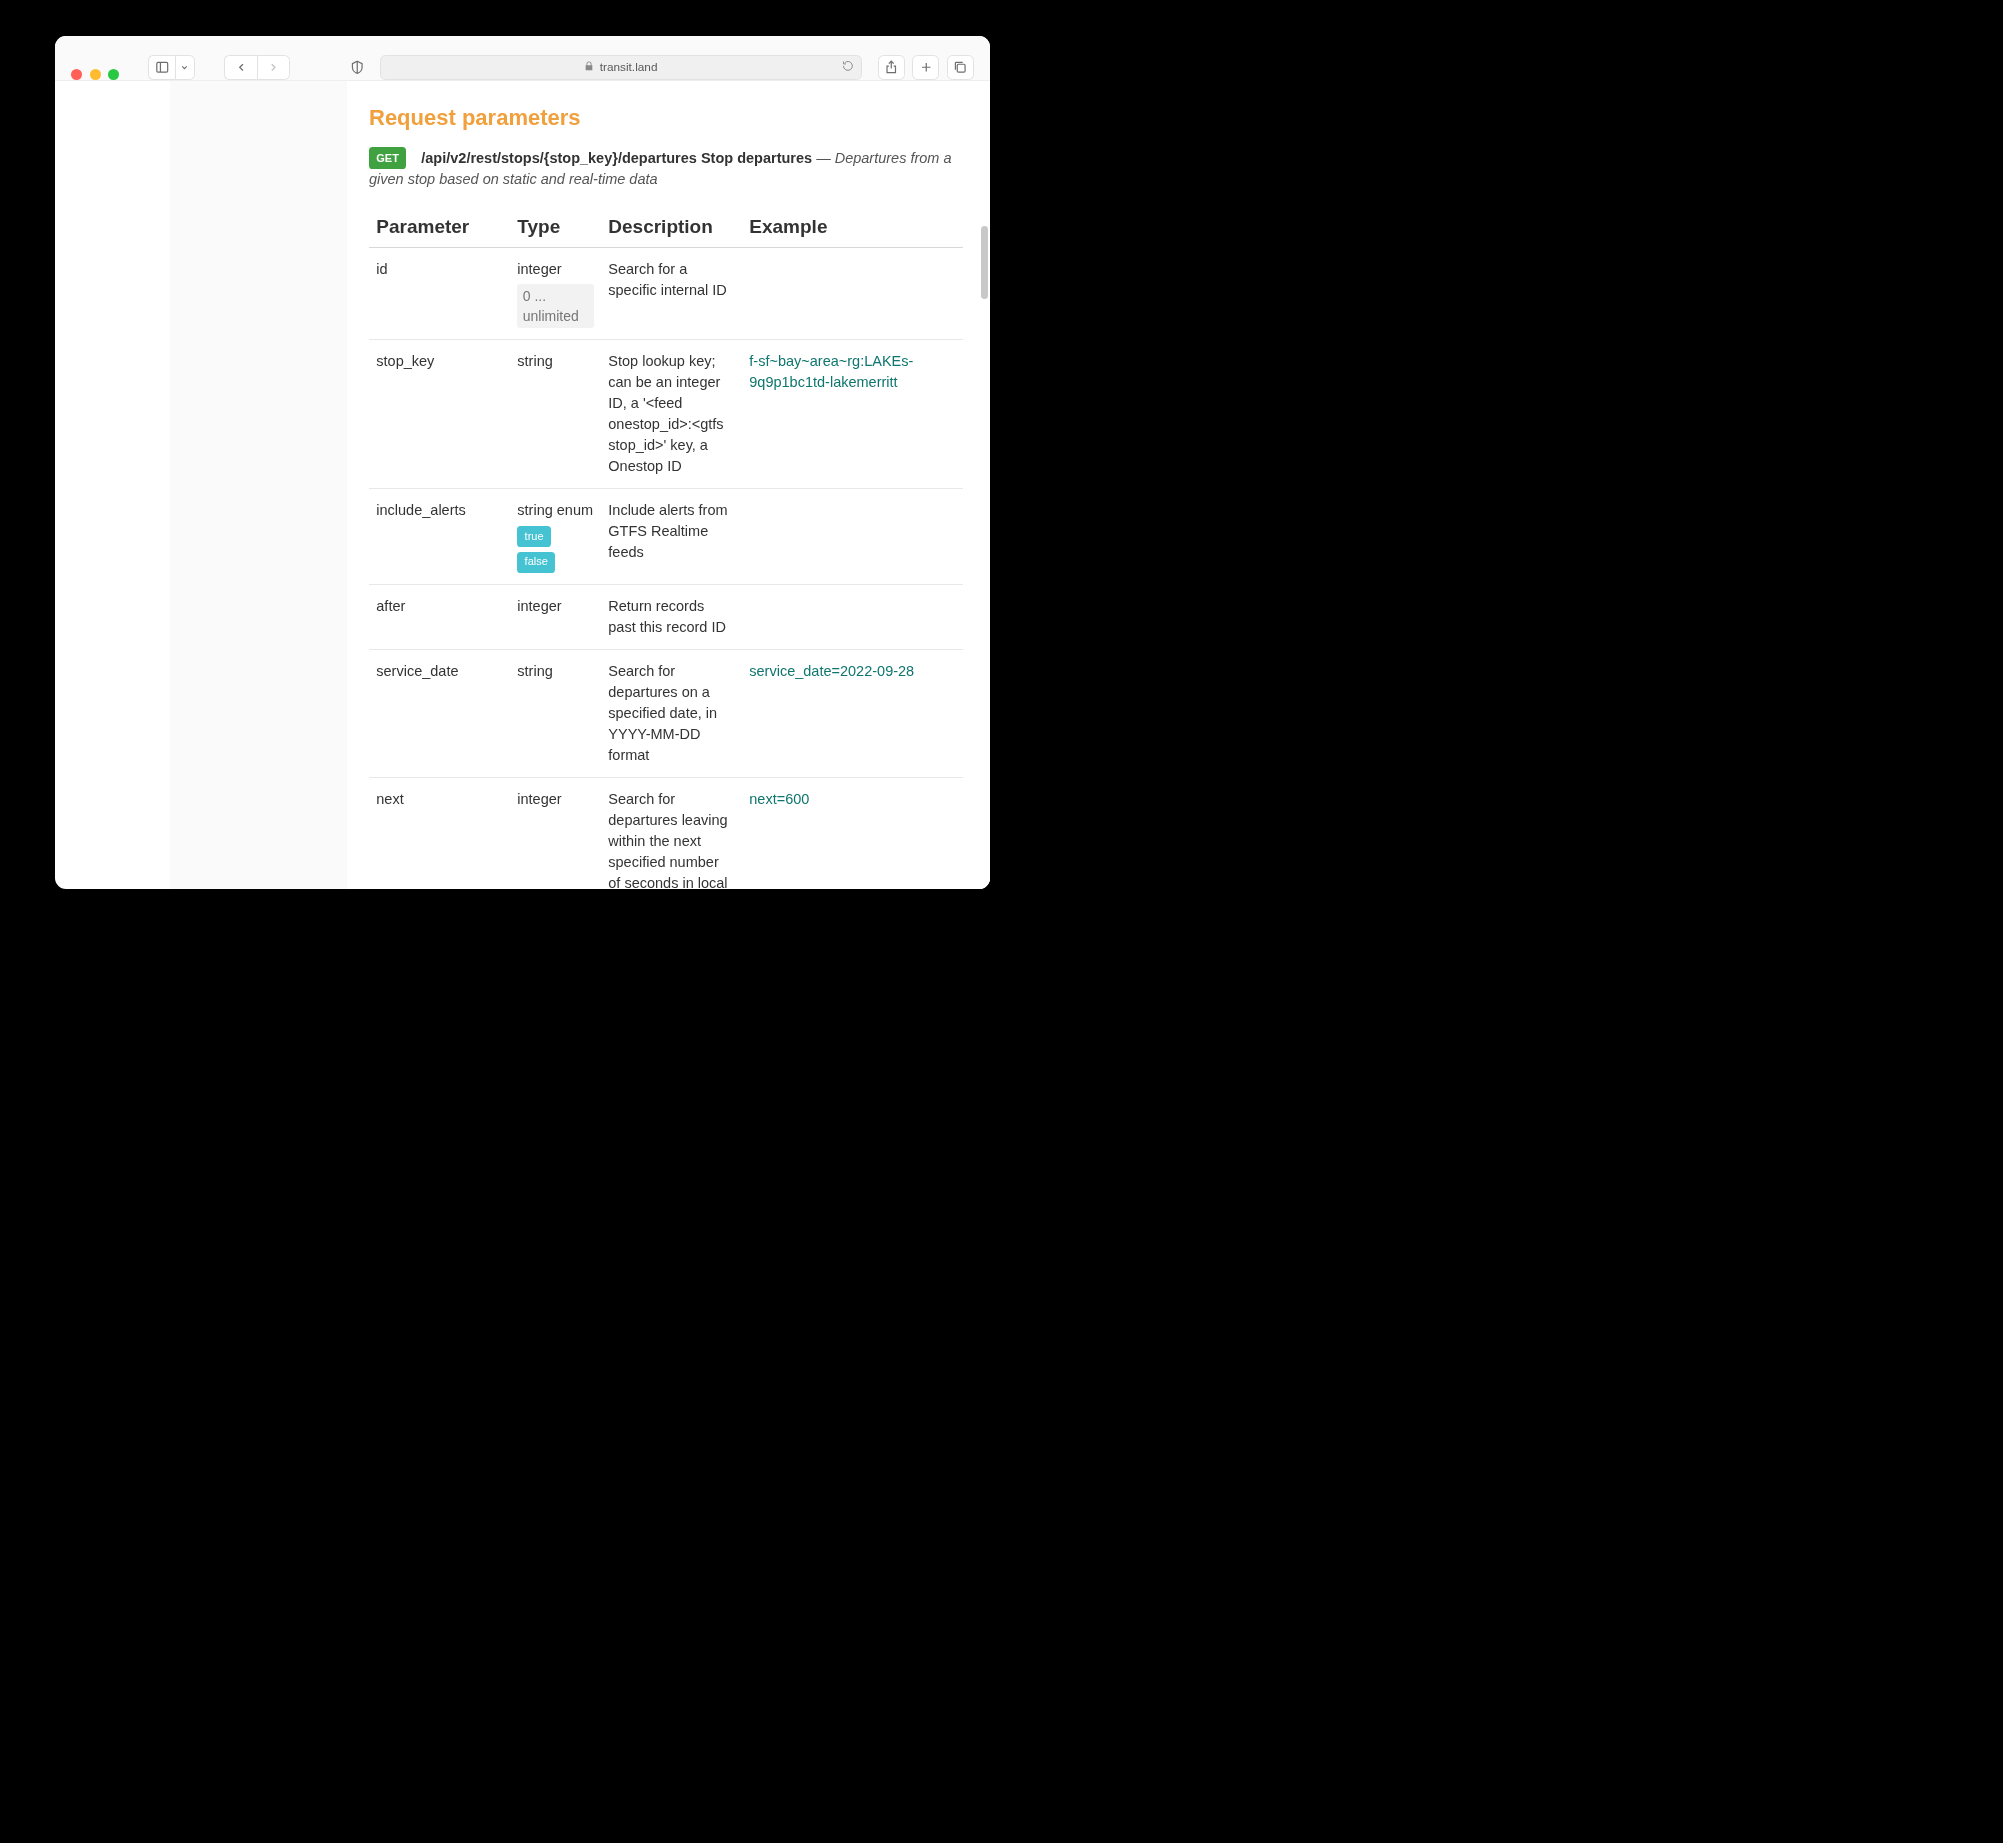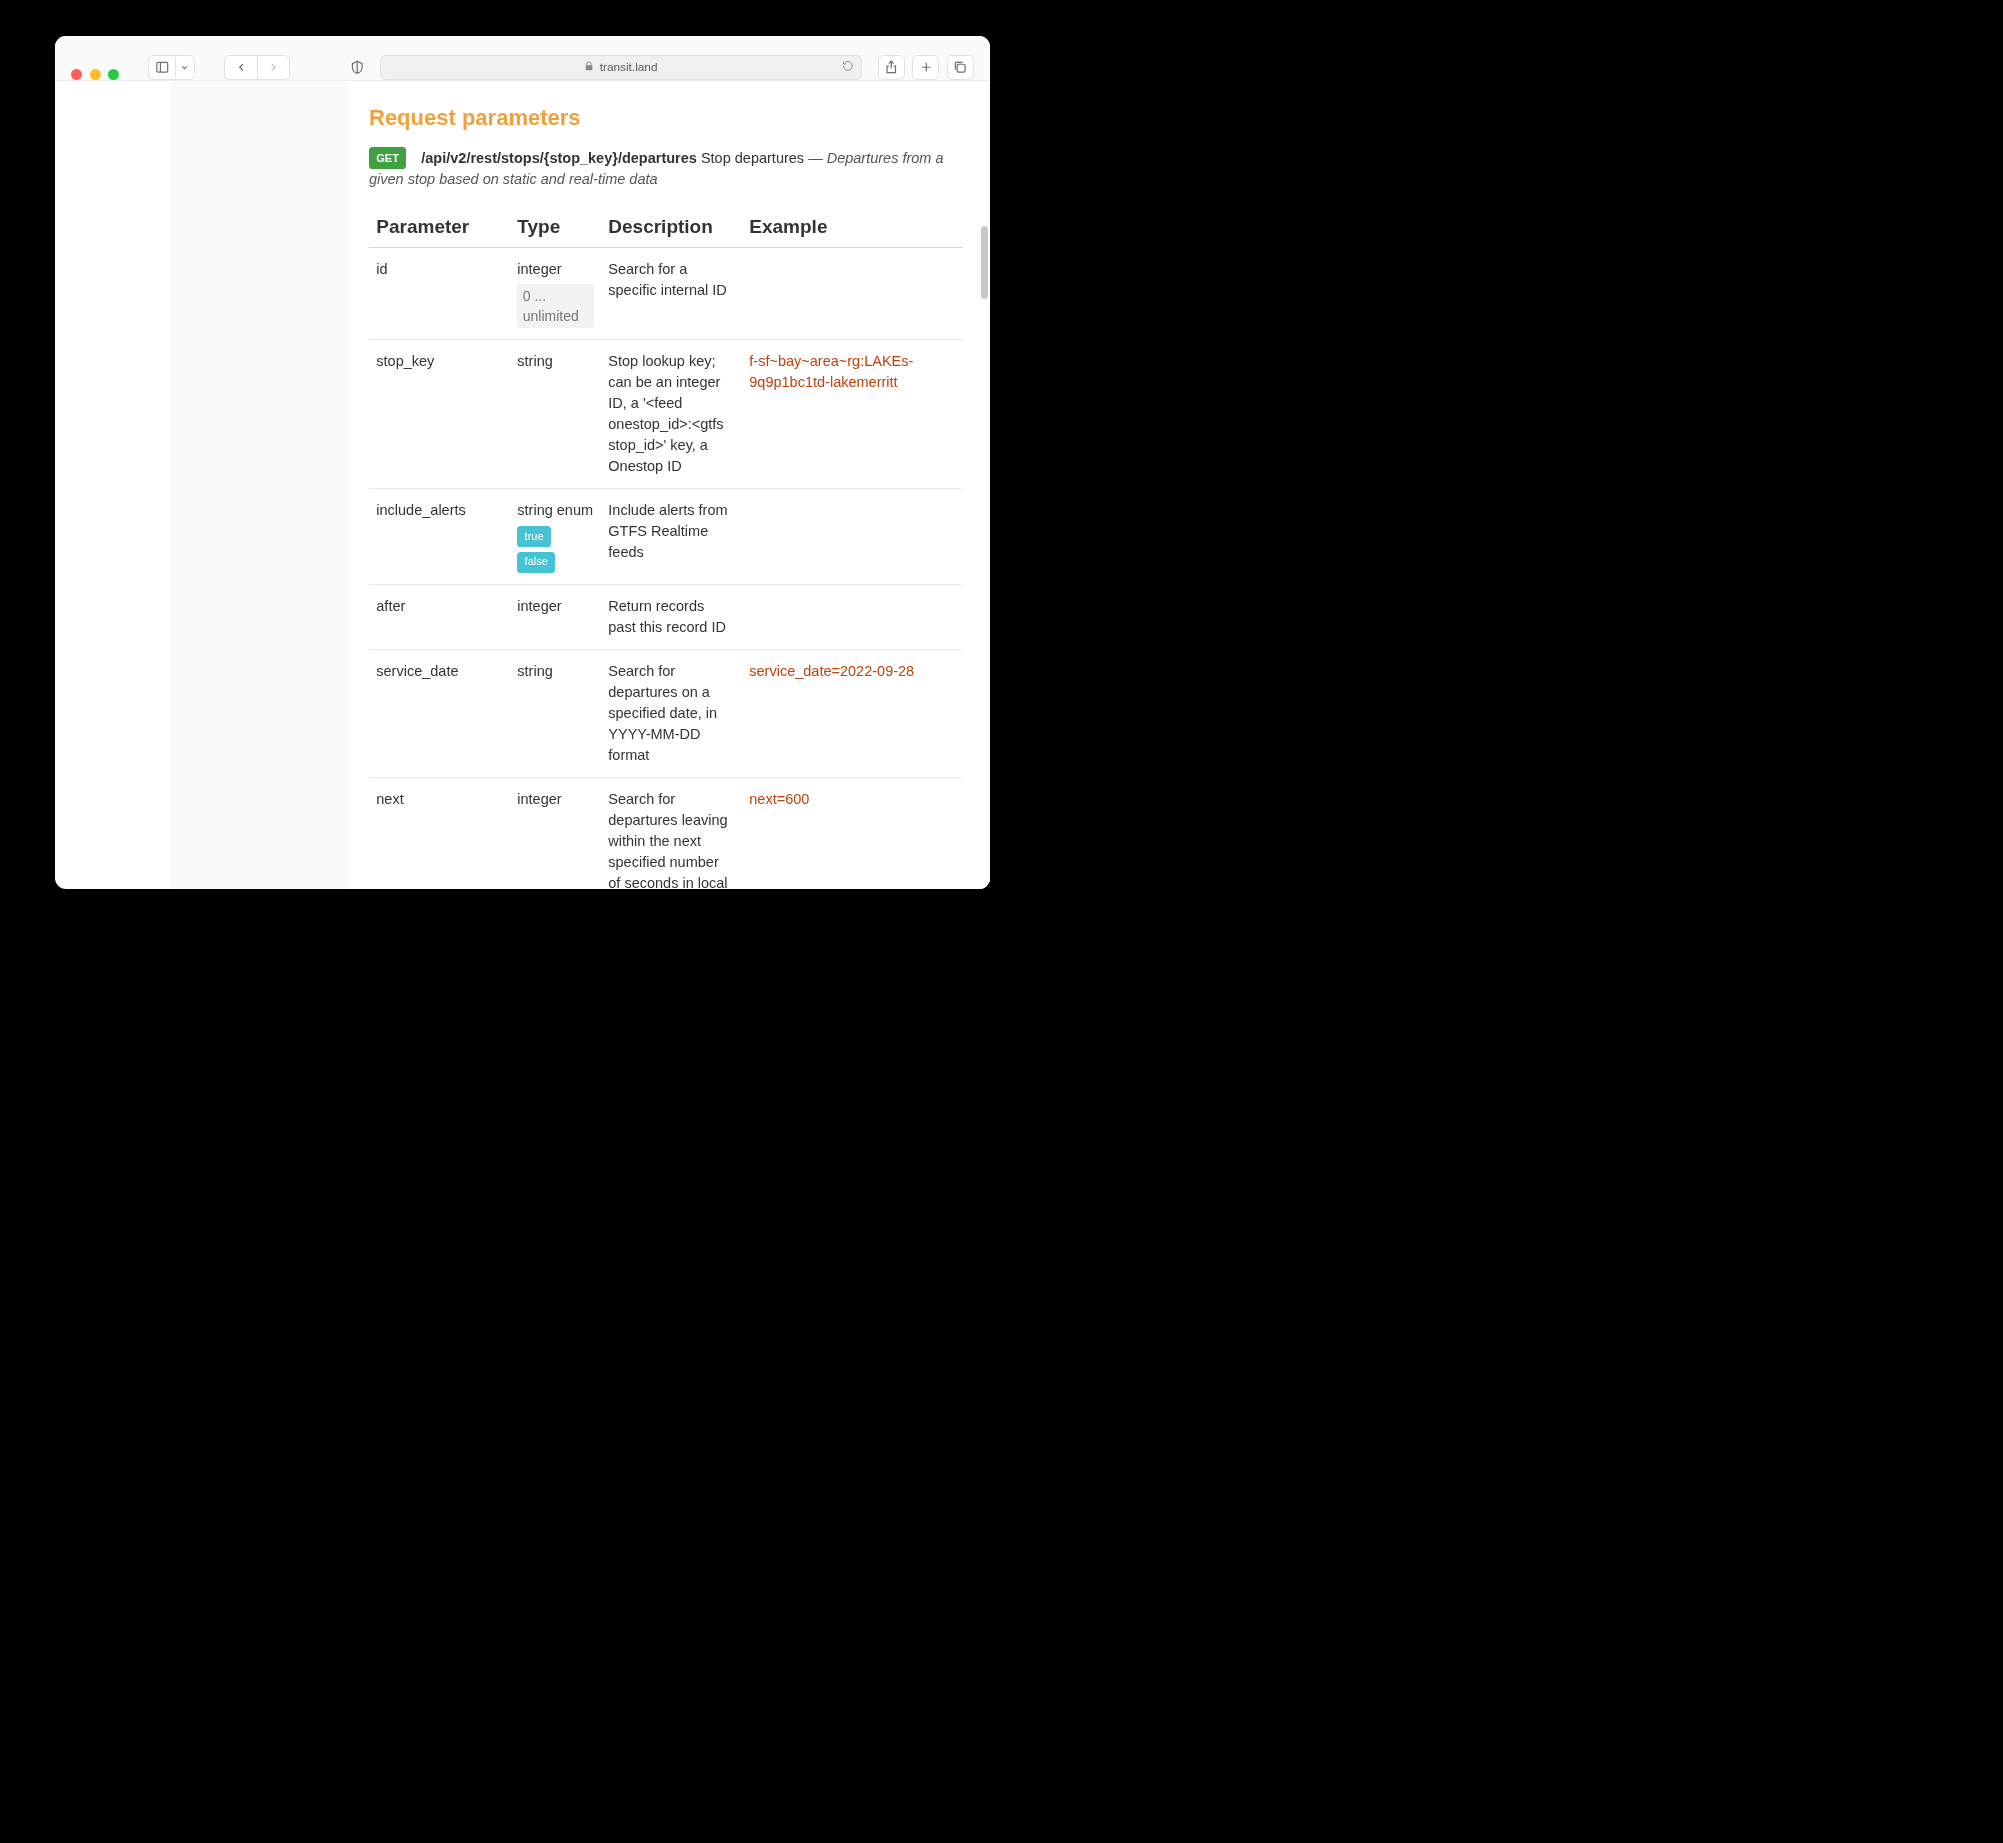--- a/index.html
+++ b/index.html
@@ -98,21 +98,21 @@
       background: #3fa13f;
       color: #fff;
       font-size: 11px;
       font-weight: 600;
       padding: 2.7px 7.3px;
       border-radius: 3.6px;
       margin-right: 11px;
       vertical-align: 0.9px;
     }
     .endpoint-path { font-weight: 700; }
-    .endpoint-summary { color: #333; }
+    .endpoint-summary { color: #333; font-weight: bold; }
     .endpoint-desc { font-style: italic; color: #555; }
     table.params {
       width: 100%;
       border-collapse: collapse;
       font-size: 14.5px;
       color: #333;
     }
     table.params th {
       text-align: left;
       font-weight: 700;
@@ -142,21 +142,21 @@
     .enum-pill {
       display: inline-block;
       background: #45c3d3;
       color: #fff;
       font-size: 11px;
       padding: 2.7px 7.3px;
       border-radius: 3.6px;
       margin-top: 4.5px;
       margin-right: 3.6px;
     }
-    .example-link { color: #c2410c; }
+    .example-link { color: #0f766e; }
     .icon-svg { width: 14.5px; height: 14.5px; }
   </style>
 </head>
 <body>
 
 <div class="window">
   <div class="titlebar">
     <div class="traffic">
       <div class="dot red"></div>
       <div class="dot yellow"></div>

